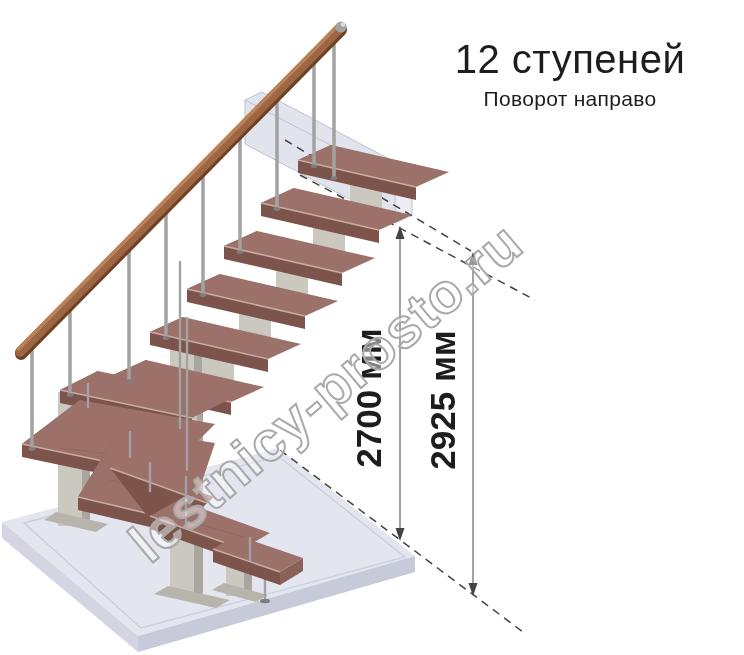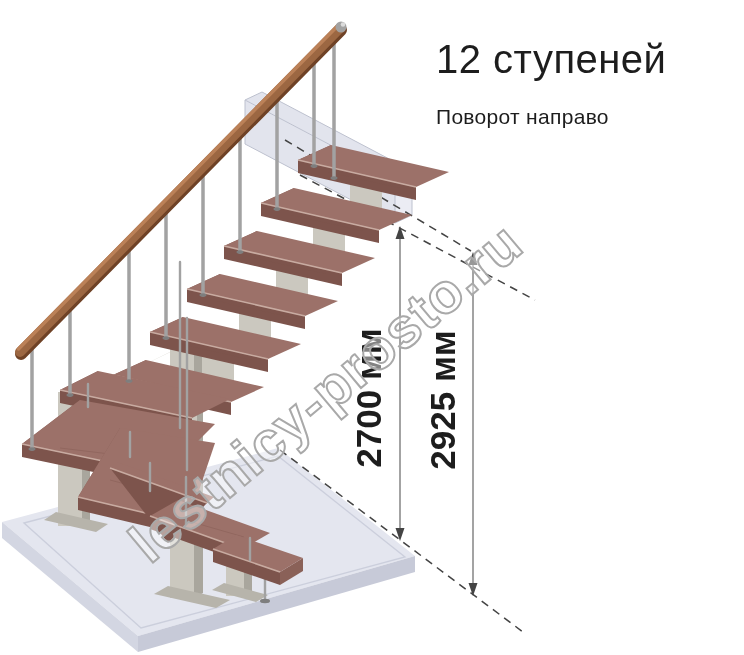--- a/index.html
+++ b/index.html
@@ -5,24 +5,24 @@
   html,body{margin:0;padding:0;}
   body{background:#888;}
   #stage{
     position:relative;width:744px;height:655px;margin:0 auto;
     background:var(--background,#fff);overflow:hidden;
     font-family:"Liberation Sans","DejaVu Sans",sans-serif;
   }
   #scene{position:absolute;left:0;top:0;}
   .title-block{
     position:absolute;left:436px;top:36px;width:268px;
-    text-align:left;color:var(--text_color,#1d1d1d);
+    text-align:center;color:var(--text_color,#1d1d1d);
   }
   .title-main{font-size:40px;line-height:1.15;letter-spacing:.5px;}
-  .title-sub{font-size:21px;margin-top:23px;letter-spacing:.3px;}
+  .title-sub{font-size:21px;margin-top:5px;letter-spacing:.3px;}
   .dim-label{
     font-weight:bold;font-size:35px;fill:var(--text_color,#111);
     font-family:"Liberation Sans","DejaVu Sans",sans-serif;
   }
   .watermark-text{
     font-weight:bold;font-size:56px;letter-spacing:1px;
     fill:#ffffff;fill-opacity:.45;
     stroke:var(--watermark,#a9a9a9);stroke-width:2;
     font-family:"Liberation Sans","DejaVu Sans",sans-serif;
   }

